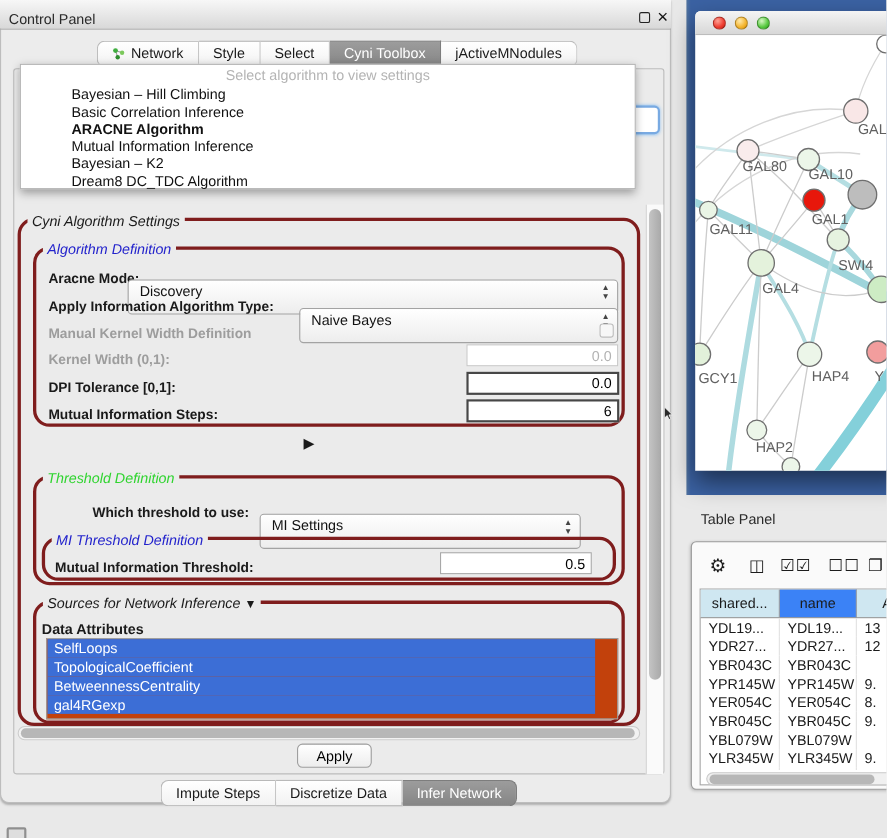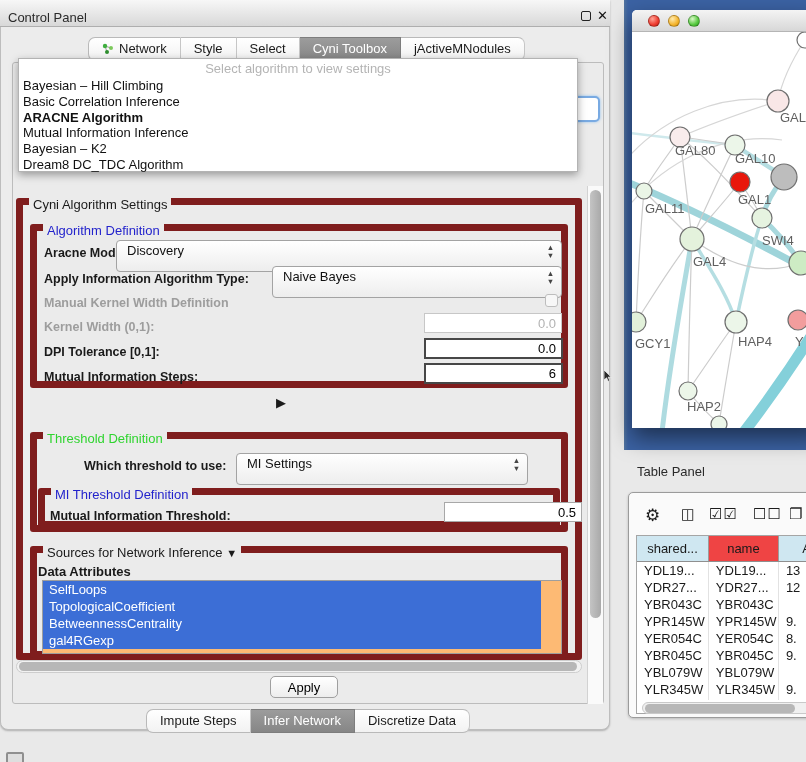--- a/index.html
+++ b/index.html
@@ -23,46 +23,46 @@
     background:linear-gradient(#ffffff,#f2f2f2);border-top:1px solid #b9b9b9;border-bottom:1px solid #b9b9b9;
     border-right:1px solid #c6c6c6;white-space:nowrap;color:#1a1a1a;cursor:default;}
   .tab:first-child{border-left:1px solid #b9b9b9;border-radius:7px 0 0 7px;}
   .tab:last-child{border-radius:0 7px 7px 0;}
   .tab.active{background:linear-gradient(#9c9c9c,#868686);color:#fff;border-color:#7d7d7d;}
 
   
   .popup{left:18px;top:58px;width:560px;height:114px;background:#fff;border:1px solid #b3b3b3;
     box-shadow:0 3px 8px rgba(0,0,0,.35);z-index:50;}
   .popup-placeholder{height:19px;line-height:19px;text-align:center;color:#b4b4b4;font-size:13px;}
-  .popup-item{height:15.8px;line-height:15.8px;padding-left:4px;font-size:13px;color:#111;}
+  .popup-item{height:15.8px;line-height:15.8px;padding-left:4px;font-size:13px;color:#111;margin-left:42px;}
   .popup-item.bold{font-weight:bold;}
   .combo-fragment{left:570px;top:96px;width:30px;height:26px;background:#fff;border:2px solid #79aae2;
     border-radius:5px;box-shadow:0 0 3px #8fc0f0;z-index:40;}
 
   
   .settings-outer{left:12px;top:62px;width:592px;height:642px;background:#ebebeb;
     border:1px solid #bcbcbc;border-radius:3px;}
 
-  .groupbox{border:7px solid #7f1d1d;border-radius:3px;}
+  .groupbox{border:3px solid #7f1d1d;border-radius:15px;font-style:italic;}
   .gb-label{position:absolute;top:-8px;left:6px;background:#ebebeb;padding:0 4px;font-size:13px;white-space:nowrap;}
   .lbl{font-size:12.5px;font-weight:bold;white-space:nowrap;}
   .lbl.plain{font-weight:normal;font-size:13px;}
   .lbl.disabled{color:#9d9d9d;}
 
   .combo{height:32px;background:linear-gradient(#ffffff,#ededed);border:1px solid #a3a3a3;border-radius:4px;
-    font-size:13px;line-height:20px;padding-left:10px;color:#111;}
+    font-size:13px;line-height:20px;padding-left:10px;color:#111;margin-top:14px;}
   .stepper{position:absolute;right:5px;top:3px;width:11px;text-align:center;color:#444;
     font-size:7.5px;line-height:7.5px;}
   .tfield{background:#fff;border:1px solid #a8a8a8;font-size:13px;text-align:right;
     padding:0 5px;font-family:"Liberation Sans",sans-serif;}
   .tfield.strong{border:2px solid #474747;}
   .tfield.disabled{color:#b3b3b3;border-color:#c7c7c7;}
   .checkbox{width:13px;height:13px;border:1px solid #bdbdbd;border-radius:3px;background:#f7f7f7;}
 
-  .src-list{background:#fdba74;border:1px solid #9e9e9e;overflow:hidden;}
+  .src-list{background:#c2410c;border:1px solid #9e9e9e;overflow:hidden;}
   .src-item{height:17px;line-height:17px;padding-left:6px;font-size:13px;width:498px;}
   .src-item.sel{background:#3c6ed6;color:#fff;}
 
   .hscroll{background:#f2f2f2;border:1px solid #cdcdcd;border-radius:7px;}
   .hthumb{position:absolute;left:2px;top:1px;height:9px;background:#b7b7b7;border-radius:5px;}
   .vscroll-track{background:#fafafa;border-left:1px solid #d2d2d2;}
   .vthumb{position:absolute;left:2px;width:11px;background:linear-gradient(90deg,#c4c4c4,#a9a9a9);border-radius:6px;}
 
   .apply-btn{left:270px;top:676px;width:68px;height:22px;background:linear-gradient(#ffffff,#ededed);
     border:1px solid #9f9f9f;border-radius:5px;font-size:13px;font-family:"Liberation Sans",sans-serif;}
@@ -169,21 +169,21 @@
   </div>
   <div class="abs lbl" style="left:84px;top:459px;">Which threshold to use:</div>
   <div class="abs combo" style="left:236px;top:453px;width:292px;">
     <span>MI Settings</span>
     <span class="stepper">▲<br>▼</span>
   </div>
   <div class="abs groupbox" style="left:38px;top:488px;width:522px;height:40px;">
     <span class="gb-label" style="color:#2323cc;">MI Threshold Definition</span>
   </div>
   <div class="abs lbl" style="left:50px;top:509px;">Mutual Information Threshold:</div>
-  <input class="abs tfield" style="left: 444px; top: 502px; width: 138px; height: 20px;" readonly="" value="0.5">
+  <input class="abs tfield" style="left: 400px; top: 502px; width: 138px; height: 20px;" readonly="" value="0.5">
 
   <div class="abs groupbox" style="left:30px;top:546px;width:538px;height:112px;">
     <span class="gb-label">
       <span>Sources for Network Inference</span>
       <span style="font-size:11px;">▼</span>
     </span>
   </div>
   <div class="abs lbl" style="left:38px;top:564px;font-size:13px;">Data Attributes</div>
   <div class="abs src-list" style="left:42px;top:580px;width:520px;height:74px;">
     <div class="src-item sel">SelfLoops</div>
@@ -198,25 +198,25 @@
   <div class="abs vscroll-track" style="left:587px;top:186px;width:16px;height:518px;">
     <div class="vthumb" style="top:4px;height:428px;"></div>
   </div>
 
   <button class="abs apply-btn">Apply</button>
 
   <div class="abs tabstrip" style="left:146px;top:709px;">
       <div class="tab">
         <span>Impute Steps</span>
       </div>
+      <div class="tab">
+        <span>Discretize Data</span>
+      </div>
       <div class="tab active">
         <span>Infer Network</span>
-      </div>
-      <div class="tab">
-        <span>Discretize Data</span>
       </div>
     </div>
 
   <div class="abs combo-fragment"></div>
 
   <div class="abs popup">
     <div class="popup-placeholder">Select algorithm to view settings</div>
     <div>
         <div class="popup-item">Bayesian – Hill Climbing</div>
         <div class="popup-item">Basic Correlation Inference</div>
@@ -300,21 +300,21 @@
     <div id="table-toolbar">
         <span class="tb-icon" style="left: 16px; top: 12px; font-size: 17px; letter-spacing: 1px;">⚙</span>
         <span class="tb-icon" style="left: 52px; top: 12px; font-size: 15px; letter-spacing: 1px;">◫</span>
         <span class="tb-icon" style="left: 80px; top: 12px; font-size: 15px; letter-spacing: 1px;">☑☑</span>
         <span class="tb-icon" style="left: 124px; top: 12px; font-size: 15px; letter-spacing: 1px;">☐☐</span>
         <span class="tb-icon" style="left: 160px; top: 12px; font-size: 15px; letter-spacing: 1px;">❐</span>
       </div>
     <div class="tbl">
       <div class="tbl-header" id="tbl-header">
           <div class="tbl-hcell" style="width: 77px; background: rgb(207, 231, 241);">shared...</div>
-          <div class="tbl-hcell" style="width: 75px; background: #ef4444;">name</div>
+          <div class="tbl-hcell" style="width: 75px; background: #3b82f6;">name</div>
           <div class="tbl-hcell" style="width: 60px; background: rgb(207, 231, 241);">A</div>
         </div>
       <div id="tbl-rows" style="overflow:hidden;height:138px;">
           <div class="tbl-row">
             <div class="tbl-cell" style="width: 77px;">YDL19...</div>
             <div class="tbl-cell" style="width: 75px;">YDL19...</div>
             <div class="tbl-cell" style="width: 60px;">13</div>
           </div>
           <div class="tbl-row">
             <div class="tbl-cell" style="width: 77px;">YDR27...</div>

